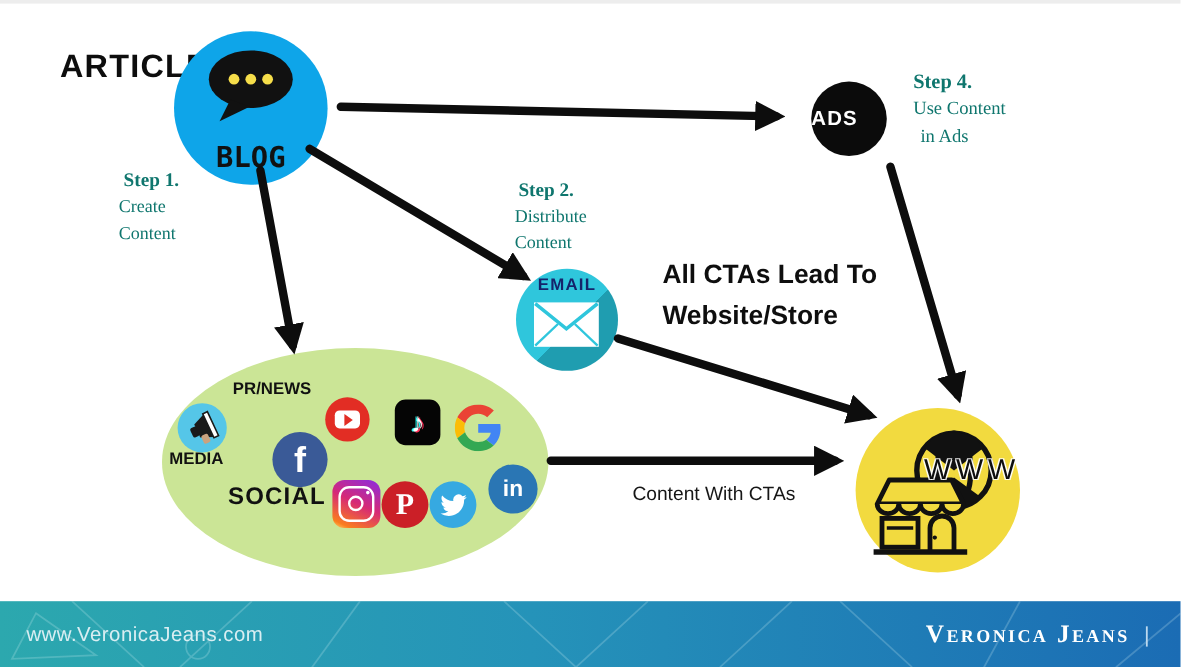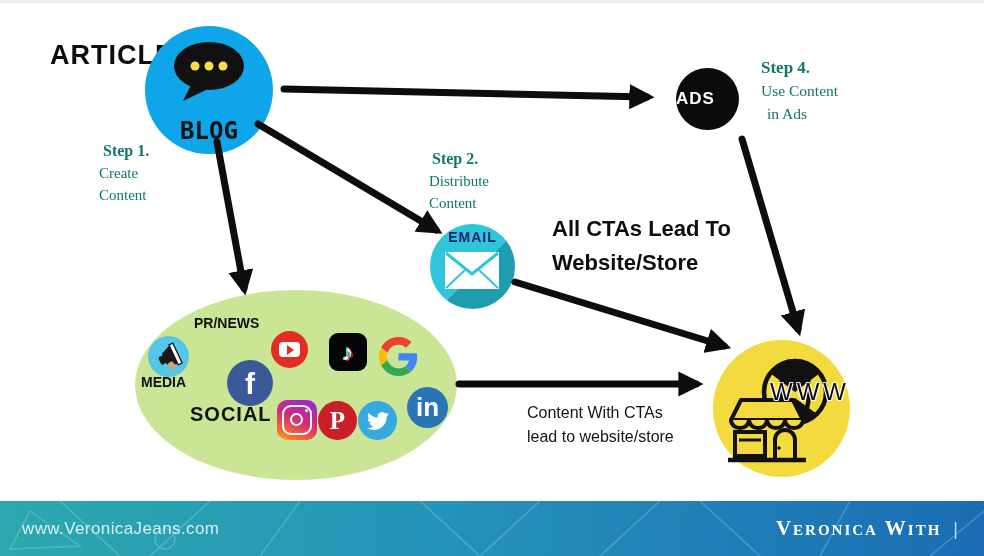--- a/index.html
+++ b/index.html
@@ -61,21 +61,21 @@
             color:#fff;font-weight:800;font-size:30px;padding-top:2px;box-sizing:border-box;}
   .instagram{left:277px;top:400px;width:40px;height:40px;border-radius:10px;
              background:linear-gradient(205deg,#8a2be2 0%,#d62976 48%,#fa7e1e 88%,#feda75 100%);}
   .ig-frame{position:absolute;inset:5px;border:2.5px solid #fff;border-radius:9px;}
   .ig-lens{position:absolute;left:13px;top:13px;width:9px;height:9px;border:2.5px solid #fff;border-radius:50%;}
   .ig-dot{position:absolute;right:9px;top:9px;width:3px;height:3px;border-radius:50%;background:#fff;}
   .pinterest{left:318px;top:401px;width:39px;height:39px;border-radius:50%;background:#CB1F27;
              color:#fff;font-weight:800;font-size:25px;font-family:"Liberation Serif",serif;}
   .twitter{left:358px;top:401px;width:39px;height:39px;border-radius:50%;background:#36A9E1;}
   .linkedin{left:407px;top:387px;width:41px;height:41px;border-radius:50%;background:#2A76B4;
-            color:#fff;font-weight:800;font-size:26px;text-align:center;}
+            color:#fff;font-weight:800;font-size:19px;text-align:center;}
 
   
   .www-circle{left:713px;top:340px;width:137px;height:137px;border-radius:50%;background:#F2DA3F;z-index:2;}
   .www-word{position:absolute;top:38px;left:0;width:100%;text-align:right;font-size:24px;font-weight:400;
             letter-spacing:4px;color:#0e0e0e;z-index:3;
             text-shadow:-1px -1px 0 rgba(255,255,255,.85),1px -1px 0 rgba(255,255,255,.85),
                         -1px 1px 0 rgba(255,255,255,.85),1px 1px 0 rgba(255,255,255,.85);}
 
   
   .arrows{left:0;top:0;z-index:6;pointer-events:none;}
@@ -141,21 +141,20 @@
     </svg>
   </div>
 
   <div class="abs cta-heading">
     <div>All CTAs Lead To</div>
     <div>Website/Store</div>
   </div>
 
   <div class="abs cta-note">
     <div>Content With CTAs</div>
-    <div>lead to website/store</div>
   </div>
 
   <div class="abs social-ellipse"></div>
   <div class="abs pr-news">PR/NEWS</div>
   <div class="abs media-label">MEDIA</div>
   <div class="abs social-label">SOCIAL</div>
 
   <div class="abs sicon media-icon">
     <svg width="34" height="34" viewBox="0 0 40 40">
       <g transform="rotate(-25 20 20)">
@@ -255,17 +254,17 @@
         <polyline points="600,55 660,0"></polyline>
           <polyline points="700,0 760,55"></polyline>
         <polyline points="850,0 820,55"></polyline>
           <polyline points="930,55 984,10"></polyline>
         <circle cx="165" cy="38" r="10"></circle>
           <polygon points="30,10 80,45 10,48"></polygon>
       </g>
     </svg>
     <div class="footer-url">www.VeronicaJeans.com</div>
     <div class="brand-row">
-      <span class="brand">Veronica With</span>
+      <span class="brand">Veronica Jeans</span>
       <span class="brand-sep">|</span>
     </div>
   </div>
 </div>
 
 </body></html>

